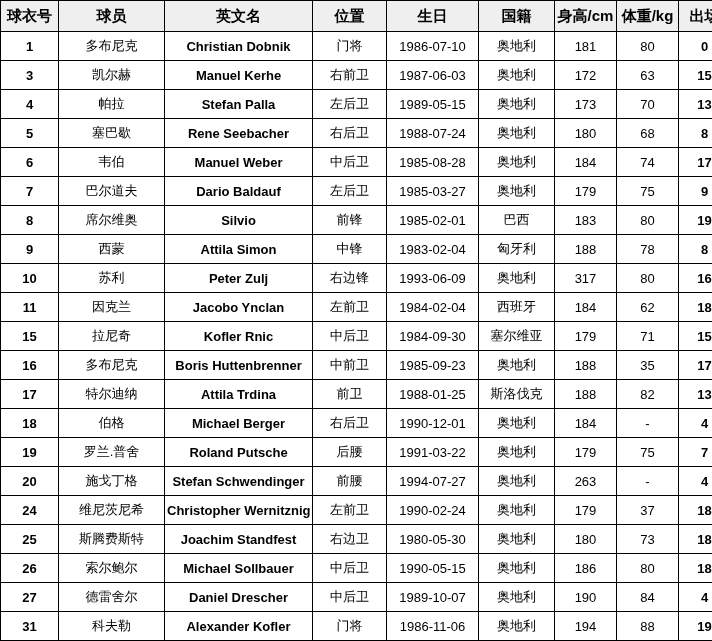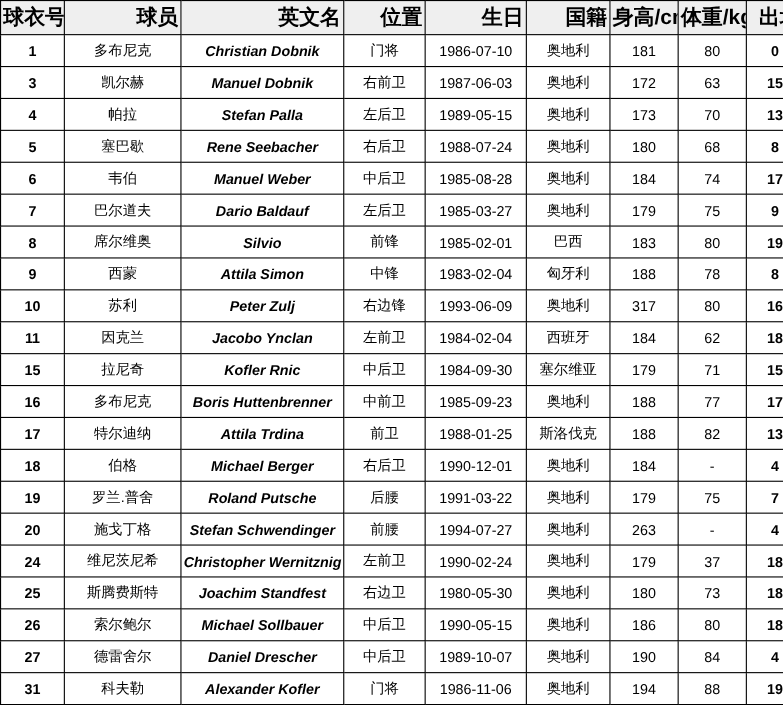--- a/index.html
+++ b/index.html
@@ -24,36 +24,34 @@
     vertical-align: middle;
     font-size: 13px;
     height: 28px;
     padding: 0 2px;
     overflow: hidden;
     white-space: nowrap;
   }
   table.roster thead th {
     background: #efefef;
     font-weight: bold;
-    font-size: 19px;
+    font-size: 15px;
     height: 30px;
-    text-align: right;
   }
   table.roster tbody td {
     background: #ffffff;
   }
   td.num, td.apps, td.goals {
     font-weight: bold;
   }
   td.name-cn {
     font-weight: normal;
   }
   td.name-en {
     font-weight: bold;
-    font-style: italic;
   }
   td.pos, td.birth, td.nat, td.height, td.weight {
     font-weight: normal;
   }
   
   col.c-num     { width: 58px; }
   col.c-cn      { width: 106px; }
   col.c-en      { width: 148px; }
   col.c-pos     { width: 74px; }
   col.c-birth   { width: 92px; }
@@ -99,21 +97,21 @@
         <td class="pos">门将</td>
         <td class="birth">1986-07-10</td>
         <td class="nat">奥地利</td>
         <td class="height">181</td>
         <td class="weight">80</td>
         <td class="apps">0</td>
       </tr>
       <tr>
         <td class="num">3</td>
         <td class="name-cn">凯尔赫</td>
-        <td class="name-en">Manuel Dobnik</td>
+        <td class="name-en">Manuel Kerhe</td>
         <td class="pos">右前卫</td>
         <td class="birth">1987-06-03</td>
         <td class="nat">奥地利</td>
         <td class="height">172</td>
         <td class="weight">63</td>
         <td class="apps">15</td>
       </tr>
       <tr>
         <td class="num">4</td>
         <td class="name-cn">帕拉</td>
@@ -214,21 +212,21 @@
         <td class="apps">15</td>
       </tr>
       <tr>
         <td class="num">16</td>
         <td class="name-cn">多布尼克</td>
         <td class="name-en">Boris Huttenbrenner</td>
         <td class="pos">中前卫</td>
         <td class="birth">1985-09-23</td>
         <td class="nat">奥地利</td>
         <td class="height">188</td>
-        <td class="weight">77</td>
+        <td class="weight">35</td>
         <td class="apps">17</td>
       </tr>
       <tr>
         <td class="num">17</td>
         <td class="name-cn">特尔迪纳</td>
         <td class="name-en">Attila Trdina</td>
         <td class="pos">前卫</td>
         <td class="birth">1988-01-25</td>
         <td class="nat">斯洛伐克</td>
         <td class="height">188</td>

